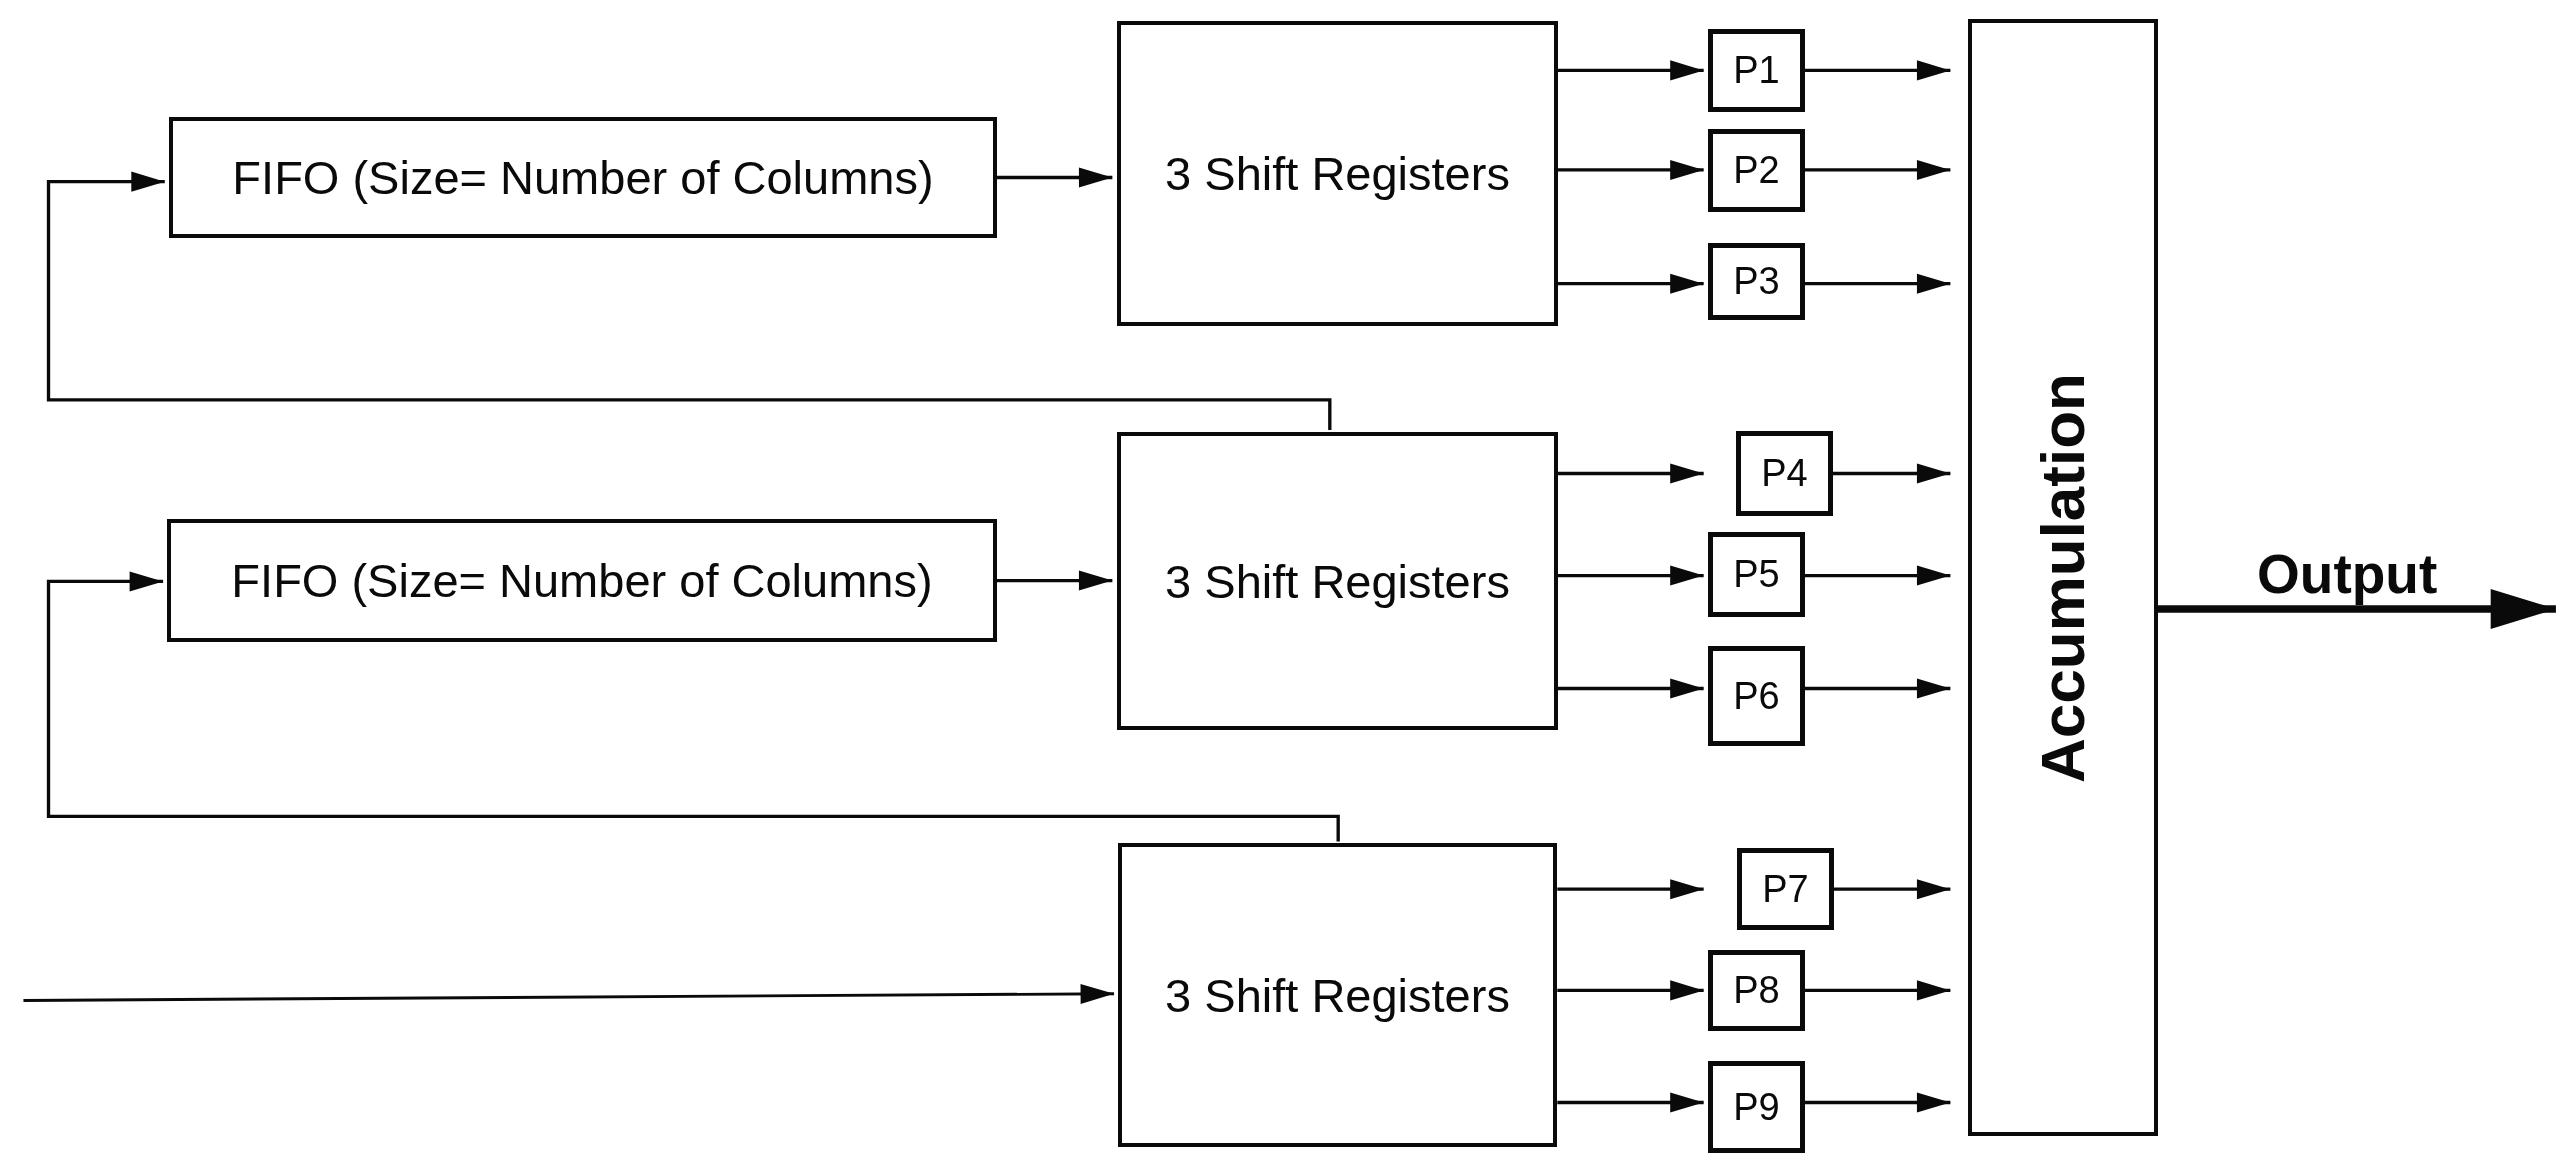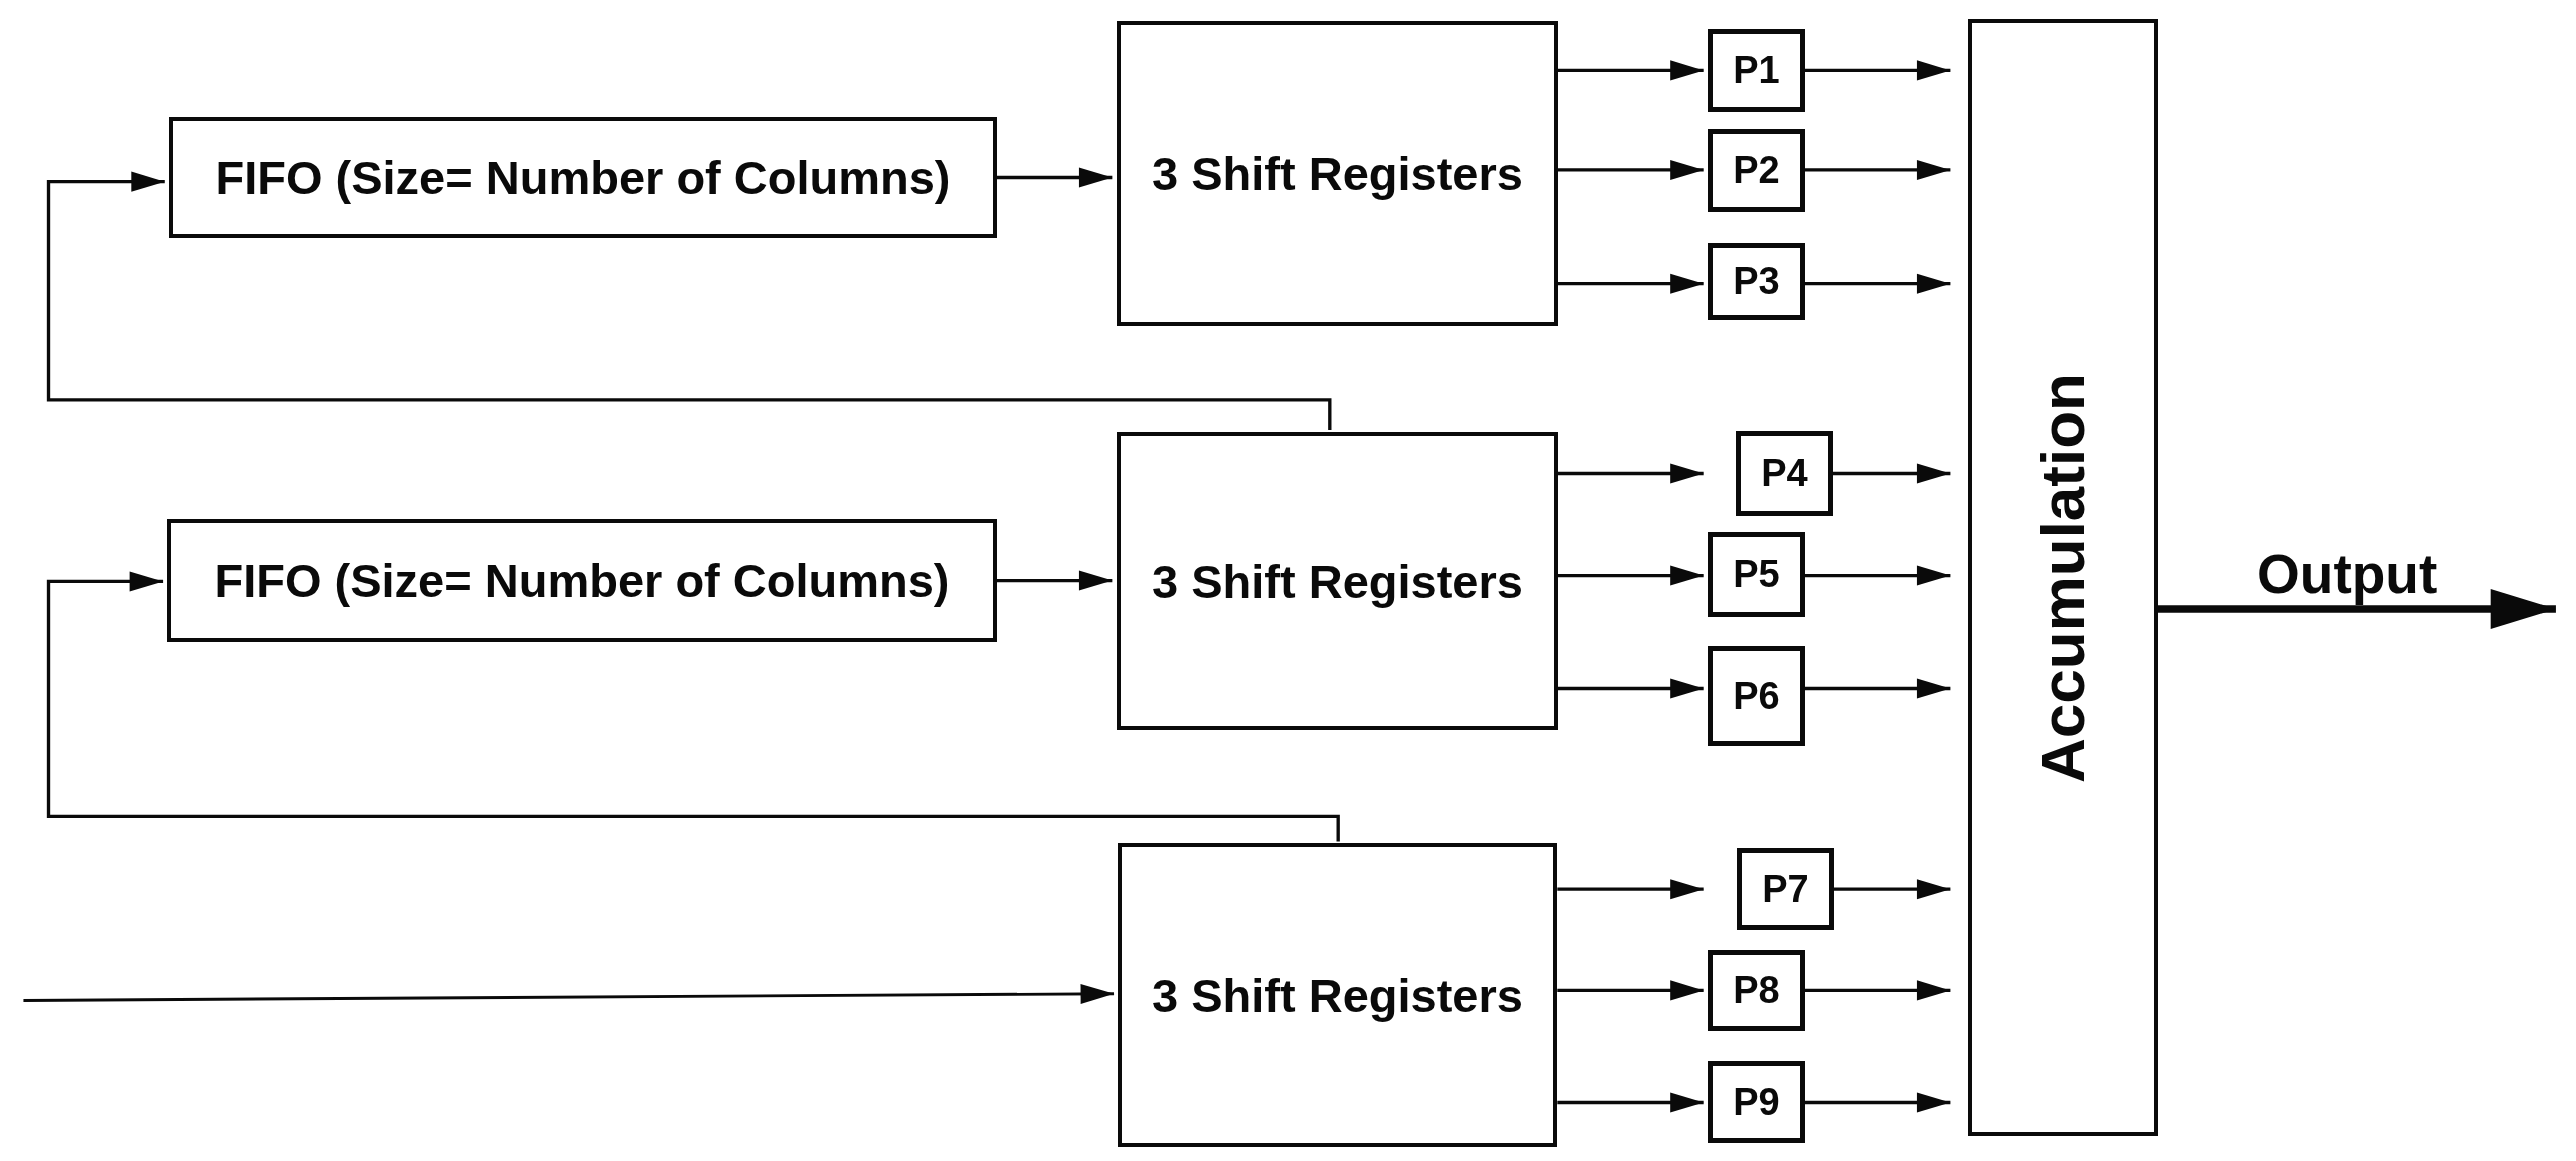--- a/index.html
+++ b/index.html
@@ -40,21 +40,21 @@
   .box {
     position: absolute;
     box-sizing: border-box;
     border: 4.2px solid #0a0a0a;
     background: #ffffff;
     display: flex;
     align-items: center;
     justify-content: center;
   }
   .box .lbl {
-    font-weight: bold;
+    font-weight: normal;
     font-size: 47px;
     white-space: nowrap;
   }
   .pbox {
     border-width: 5px;
   }
   .pbox .lbl {
     font-size: 38px;
   }
   .acc-label {
@@ -163,21 +163,21 @@
   </div>
   <div class="box pbox" style="left:1708px; top:646px; width:97px; height:100px;">
     <span class="lbl">P6</span>
   </div>
   <div class="box pbox" style="left:1708px; top:848px; width:97px; height:82px;margin-left:29px;">
     <span class="lbl">P7</span>
   </div>
   <div class="box pbox" style="left:1708px; top:950px; width:97px; height:81px;">
     <span class="lbl">P8</span>
   </div>
-  <div class="box pbox" style="left:1708px; top:1061px; width:97px; height:82px;">
+  <div class="box pbox" style="left:1708px; top:1061px; width:97px; height:92px;">
     <span class="lbl">P9</span>
   </div>
 
   <div class="box" style="left:1968px; top:19px; width:190px; height:1117px;"></div>
   <div class="acc-label">Accumulation</div>
 
   <div class="free-label output-label">Output</div>
 
 </div>
 

